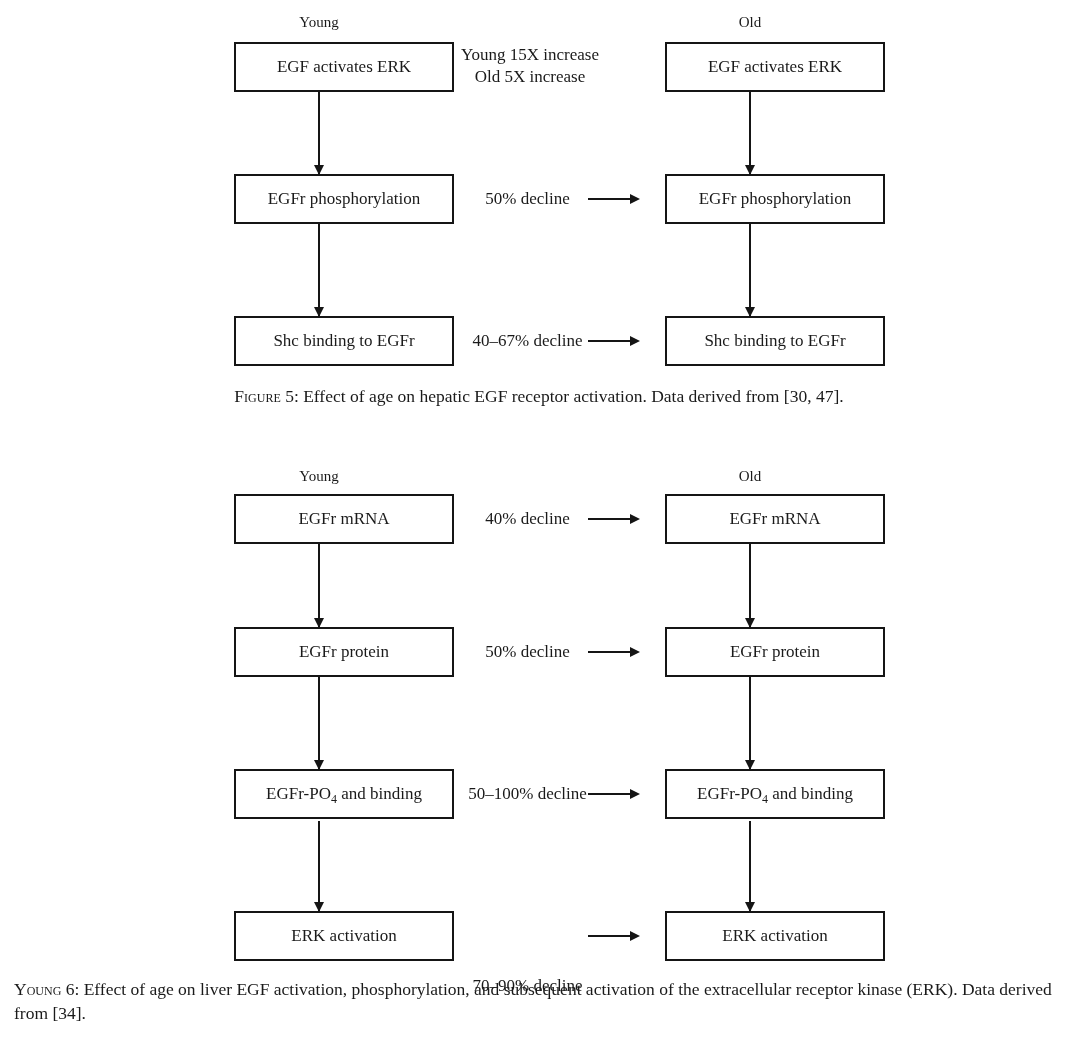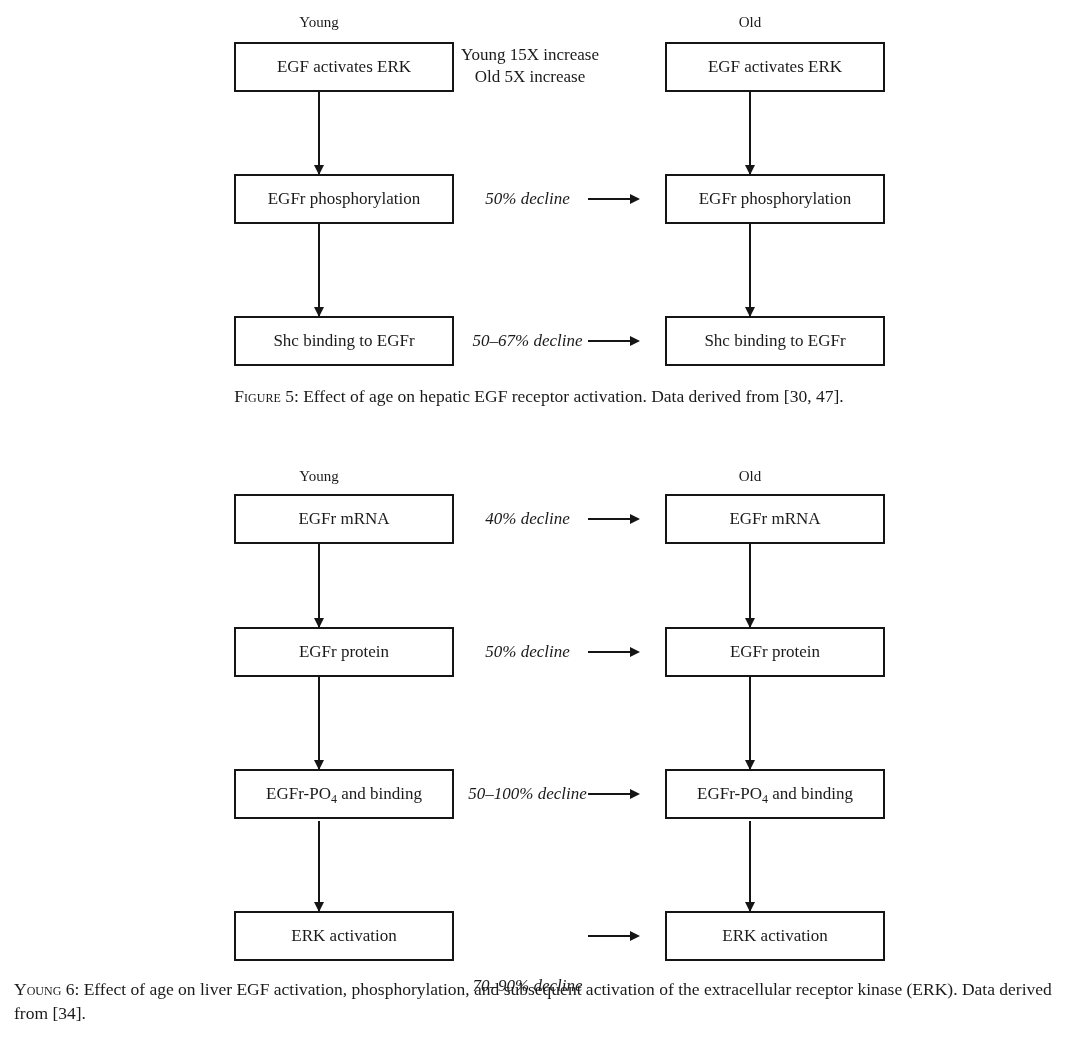--- a/index.html
+++ b/index.html
@@ -77,21 +77,20 @@
     border-bottom: 5px solid transparent;
     border-left: 10px solid var(--ink);
   }
   .ann {
     position: absolute;
     left: 440px;
     width: 175px;
     text-align: center;
     font-size: 17px;
     line-height: 22px;
-    font-style: italic;
   }
   .note {
     position: absolute;
     left: 430px;
     top: 44px;
     width: 200px;
     text-align: center;
     font-size: 17px;
     line-height: 22px;
   }
@@ -149,21 +148,21 @@
     <div class="va" style="left:749px; top:224px; height:92px"></div>
 
     <div class="note">
       <div>Young 15X increase</div>
       <div>Old 5X increase</div>
     </div>
 
     <div class="ann" style="top:188px">50% decline</div>
     <div class="ha" style="left:588px; top:198px; width:50px"></div>
 
-    <div class="ann" style="top:330px">50–67% decline</div>
+    <div class="ann" style="top:330px">40–67% decline</div>
     <div class="ha" style="left:588px; top:340px; width:50px"></div>
 
     <div class="cap cap5">
       <span class="sc">Figure 5:</span>
       <span>Effect of age on hepatic EGF receptor activation. Data derived from [30, 47].</span>
     </div>
   </section>
 
   <section>
     <div class="colhead" style="left:249px; top:465px">Young</div>

